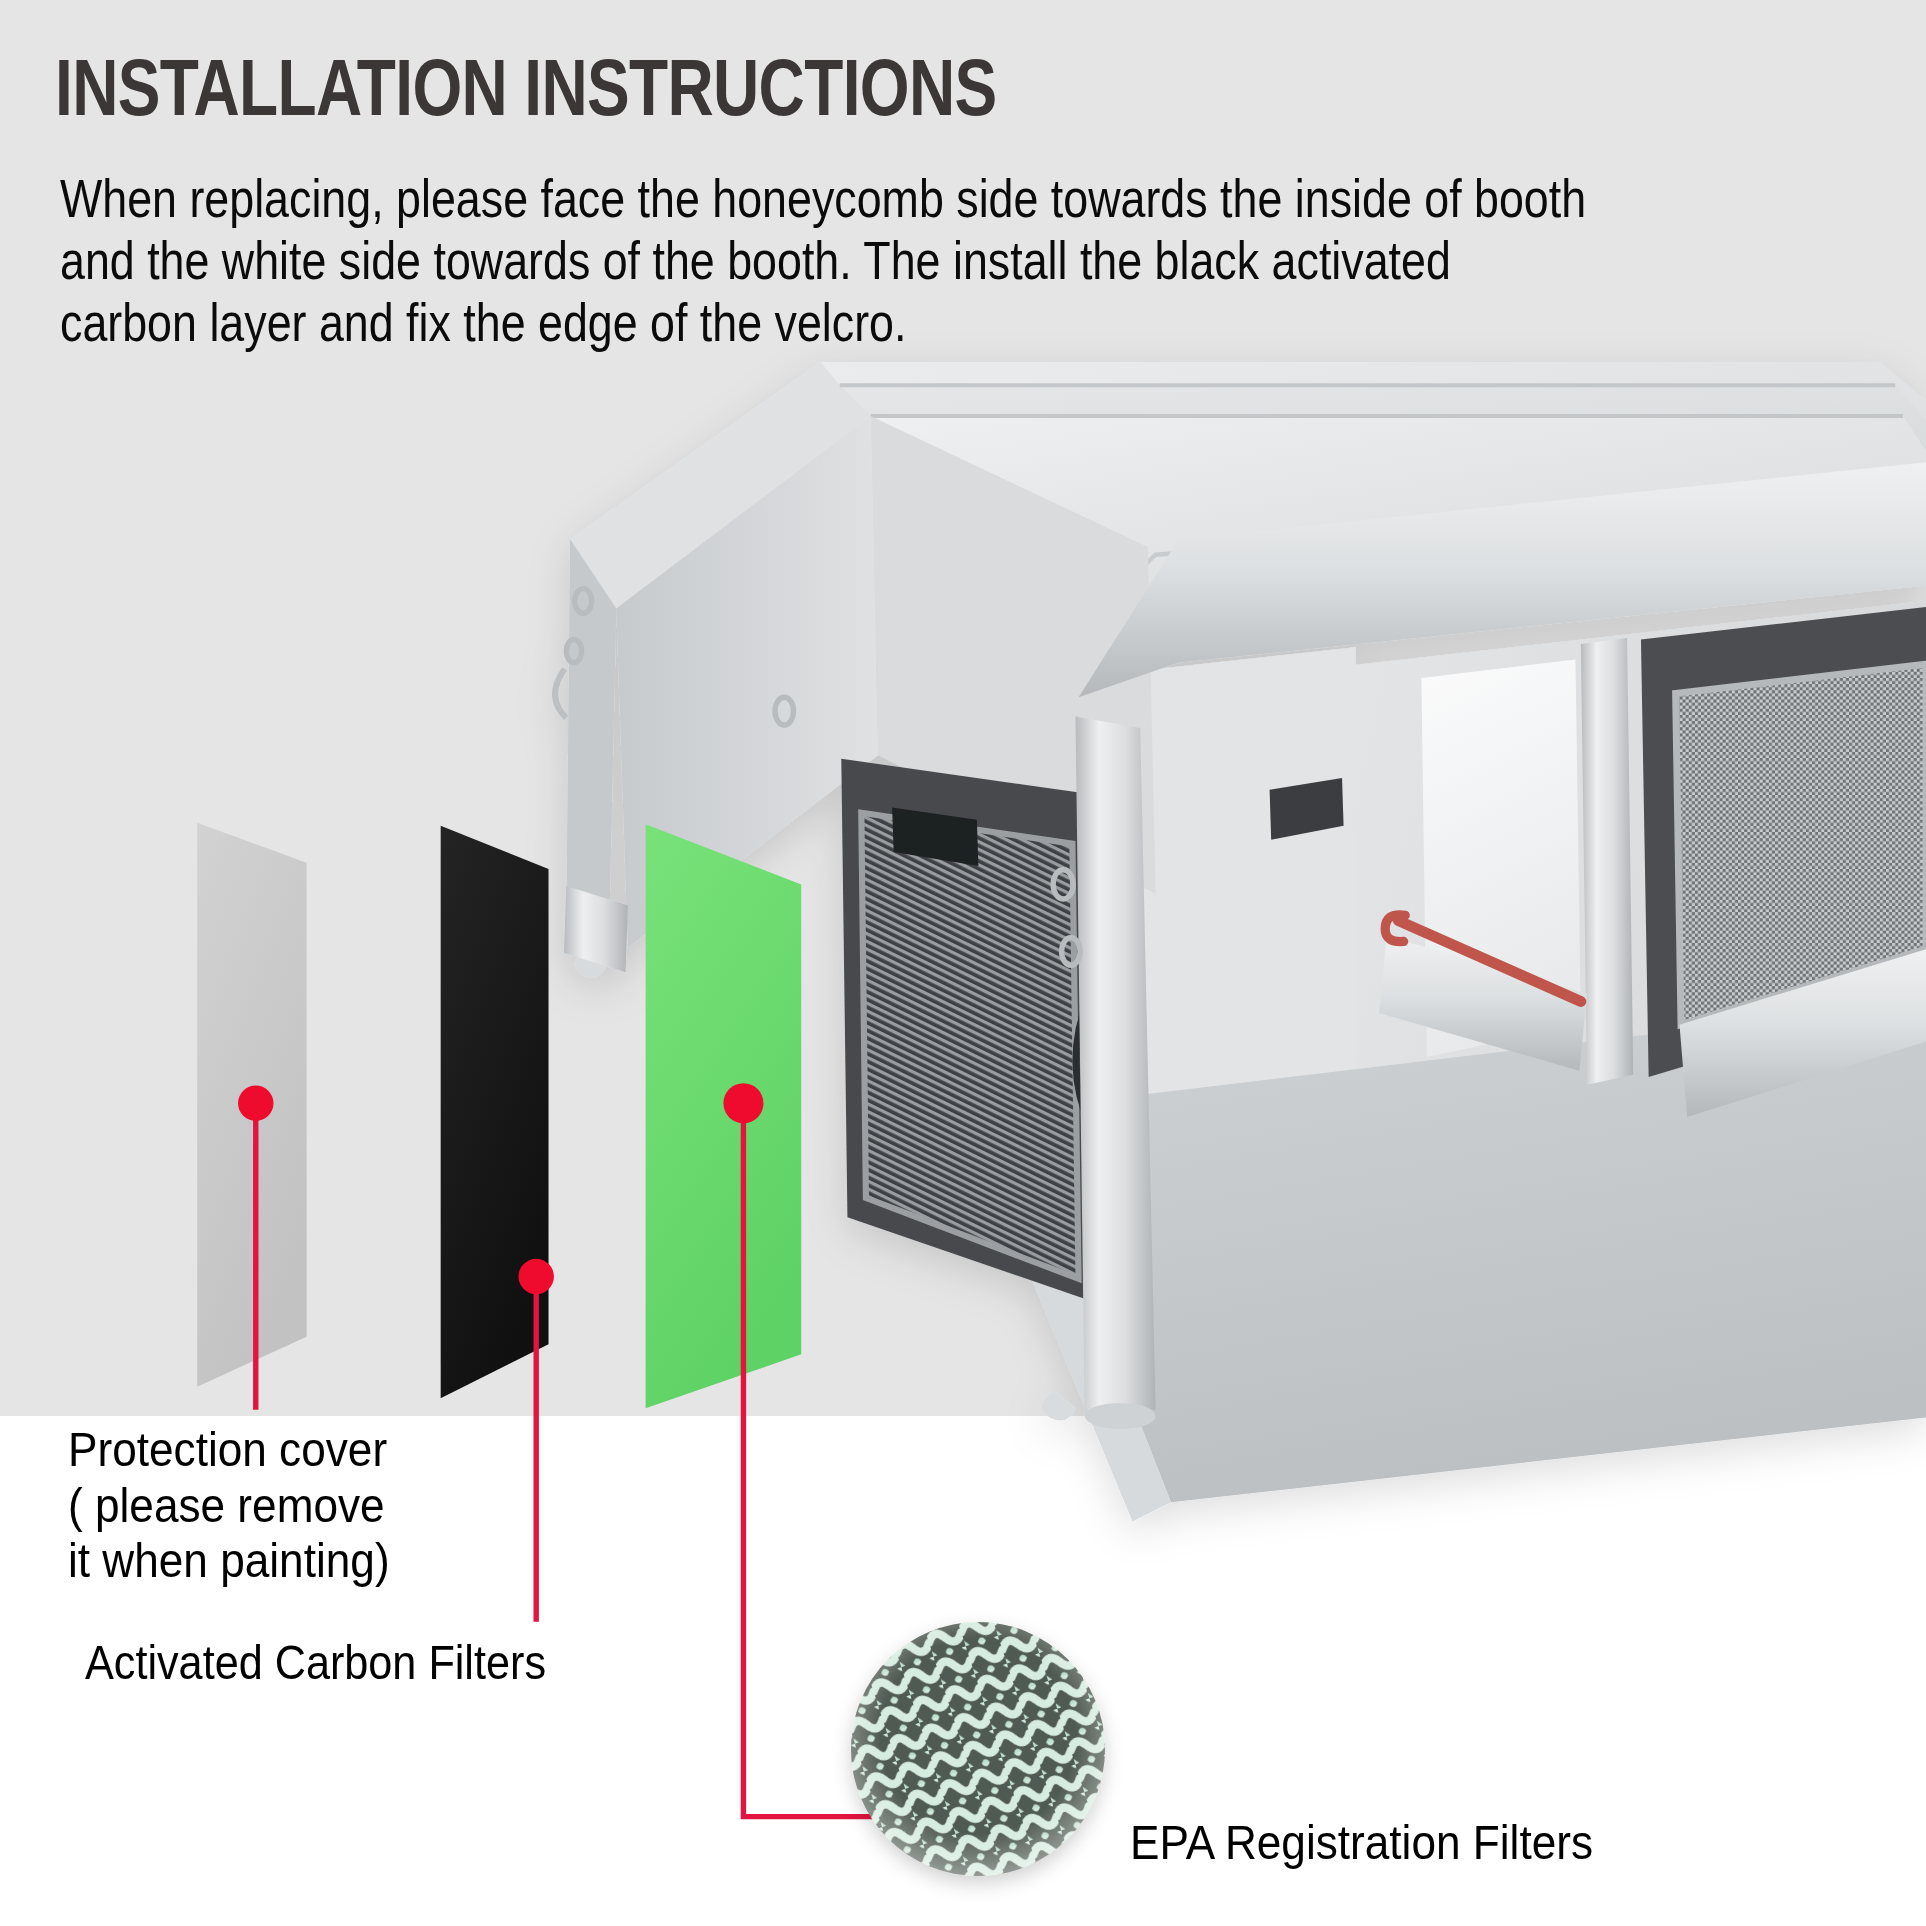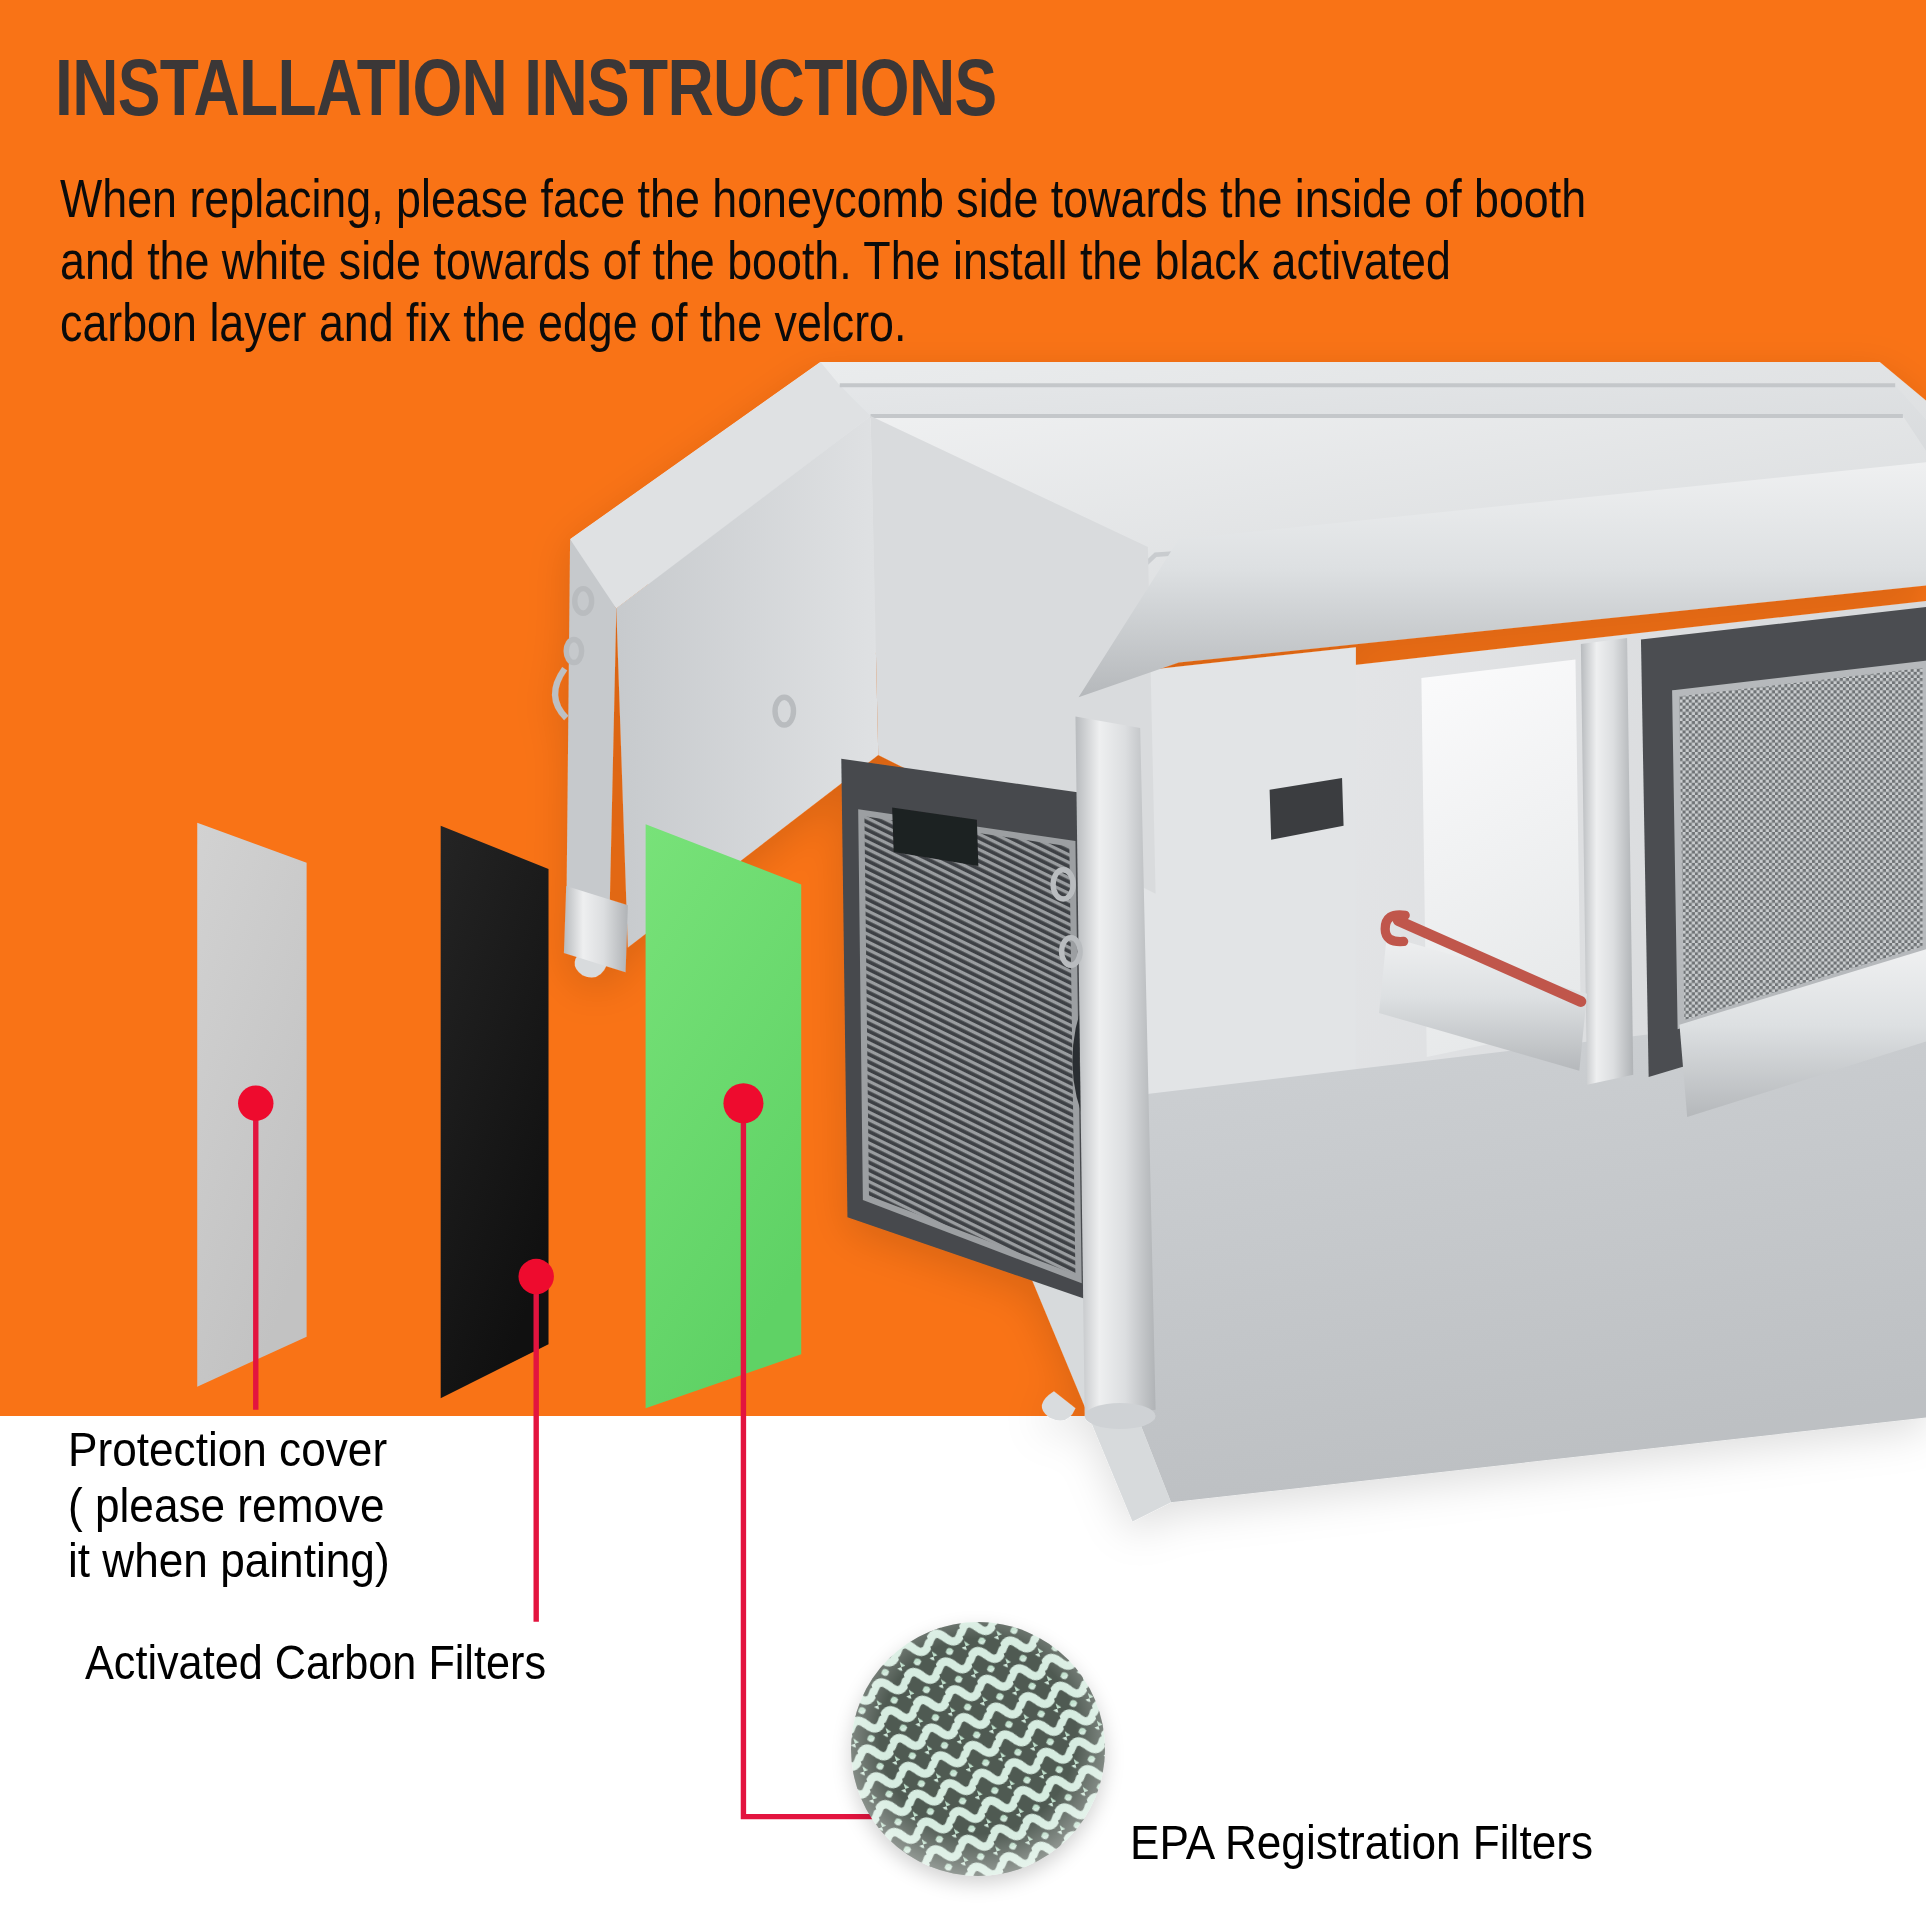--- a/index.html
+++ b/index.html
@@ -1,19 +1,19 @@
 <!DOCTYPE html>
 <html style="font-size:12.3px"><head>
 <meta charset="utf-8">
 <style>
   html,body{margin:0;padding:0;background:#fff;}
   body{width:1926px;height:1926px;position:relative;overflow:hidden;
        font-family:"Liberation Sans", sans-serif;}
 
-  #stage{position:absolute;inset:0;width:1926px;height:1416px;background:#f97316;}
+  #stage{position:absolute;inset:0;width:1926px;height:1416px;background:#e5e5e5;}
 
   
   .title{
     position:absolute;left:55px;top:48px;
     font-family:"Liberation Sans", sans-serif;
     font-weight:700;font-size:80px;line-height:1.0;
     letter-spacing:-0.8px;color:#3b3737;
     transform:scaleX(0.80);transform-origin:left top;
     white-space:nowrap;
   }

